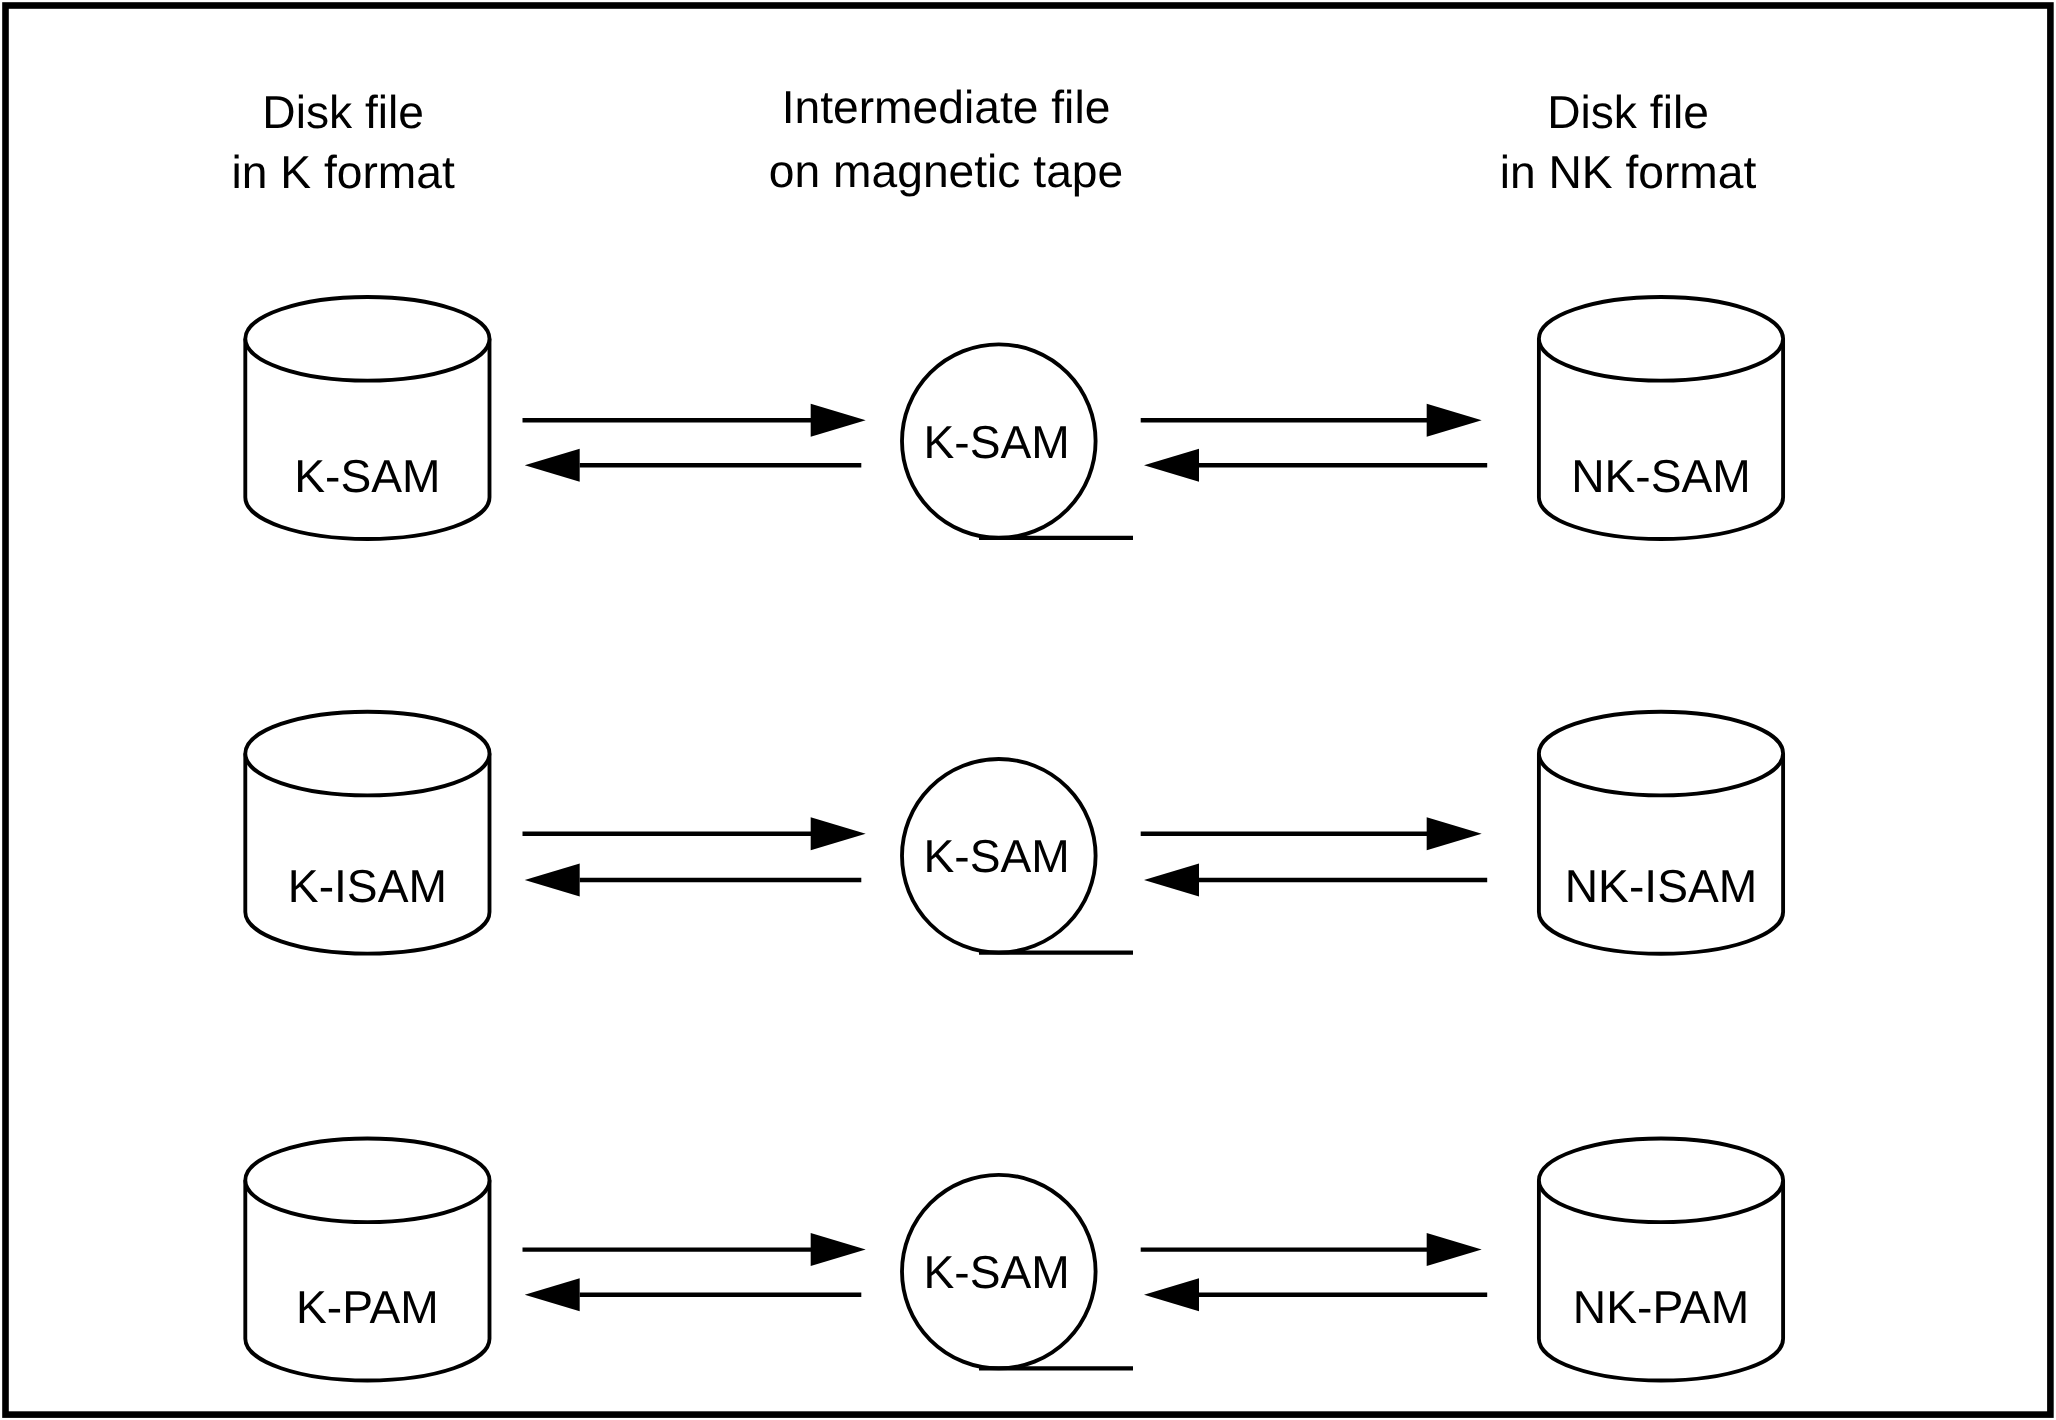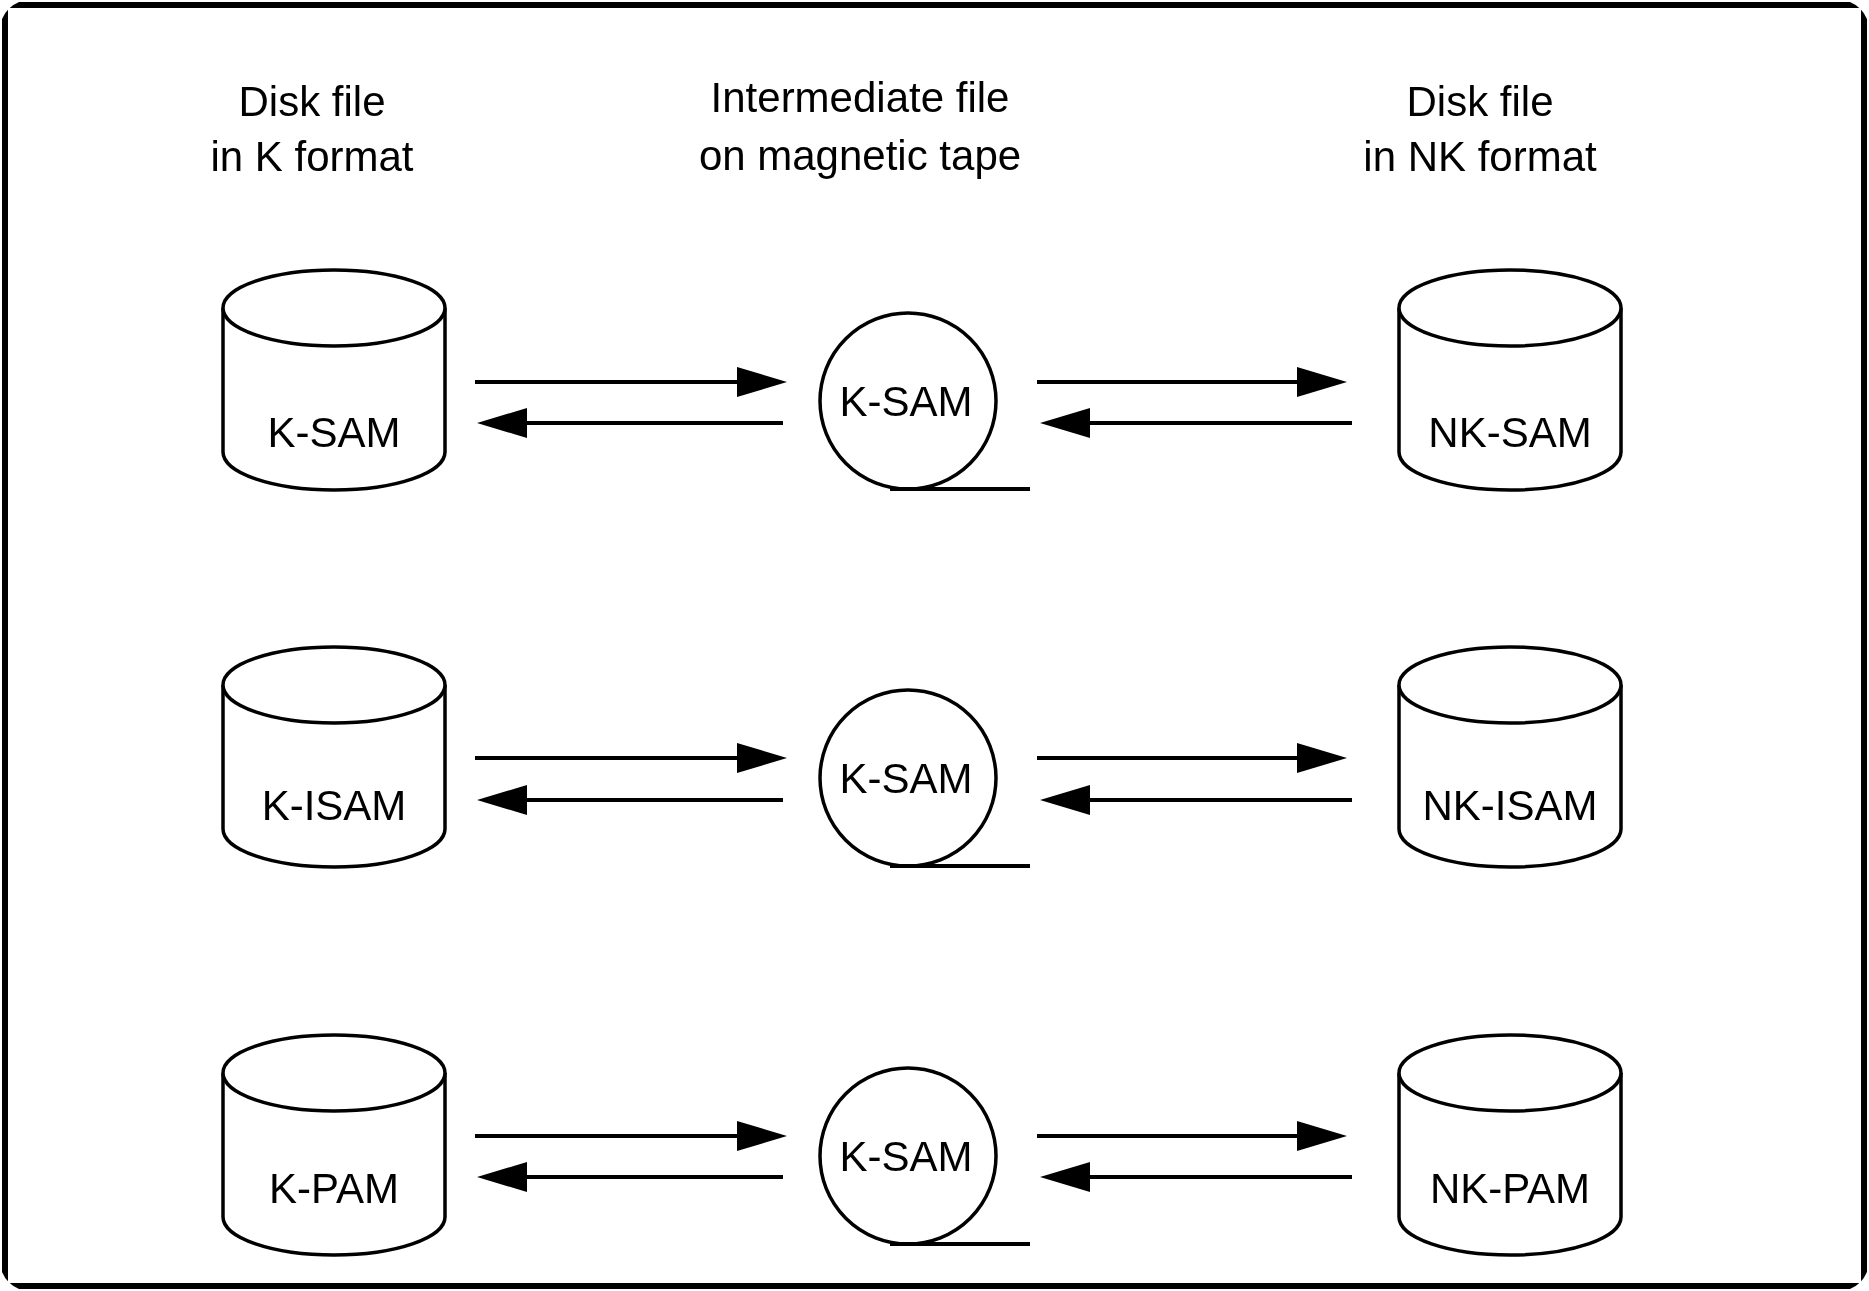--- a/index.html
+++ b/index.html
@@ -6,21 +6,20 @@
     margin: 0;
     padding: 0;
     background: #ffffff;
   }
   .page {
     position: relative;
     width: 1869px;
     height: 1291px;
     background: #ffffff;
     overflow: hidden;
-    border-radius: 30px;
   }
   svg.diagram {
     position: absolute;
     left: 0;
     top: 0;
     display: block;
   }
   svg.diagram text {
     font-family: "Liberation Sans", sans-serif;
     font-size: 42px;

